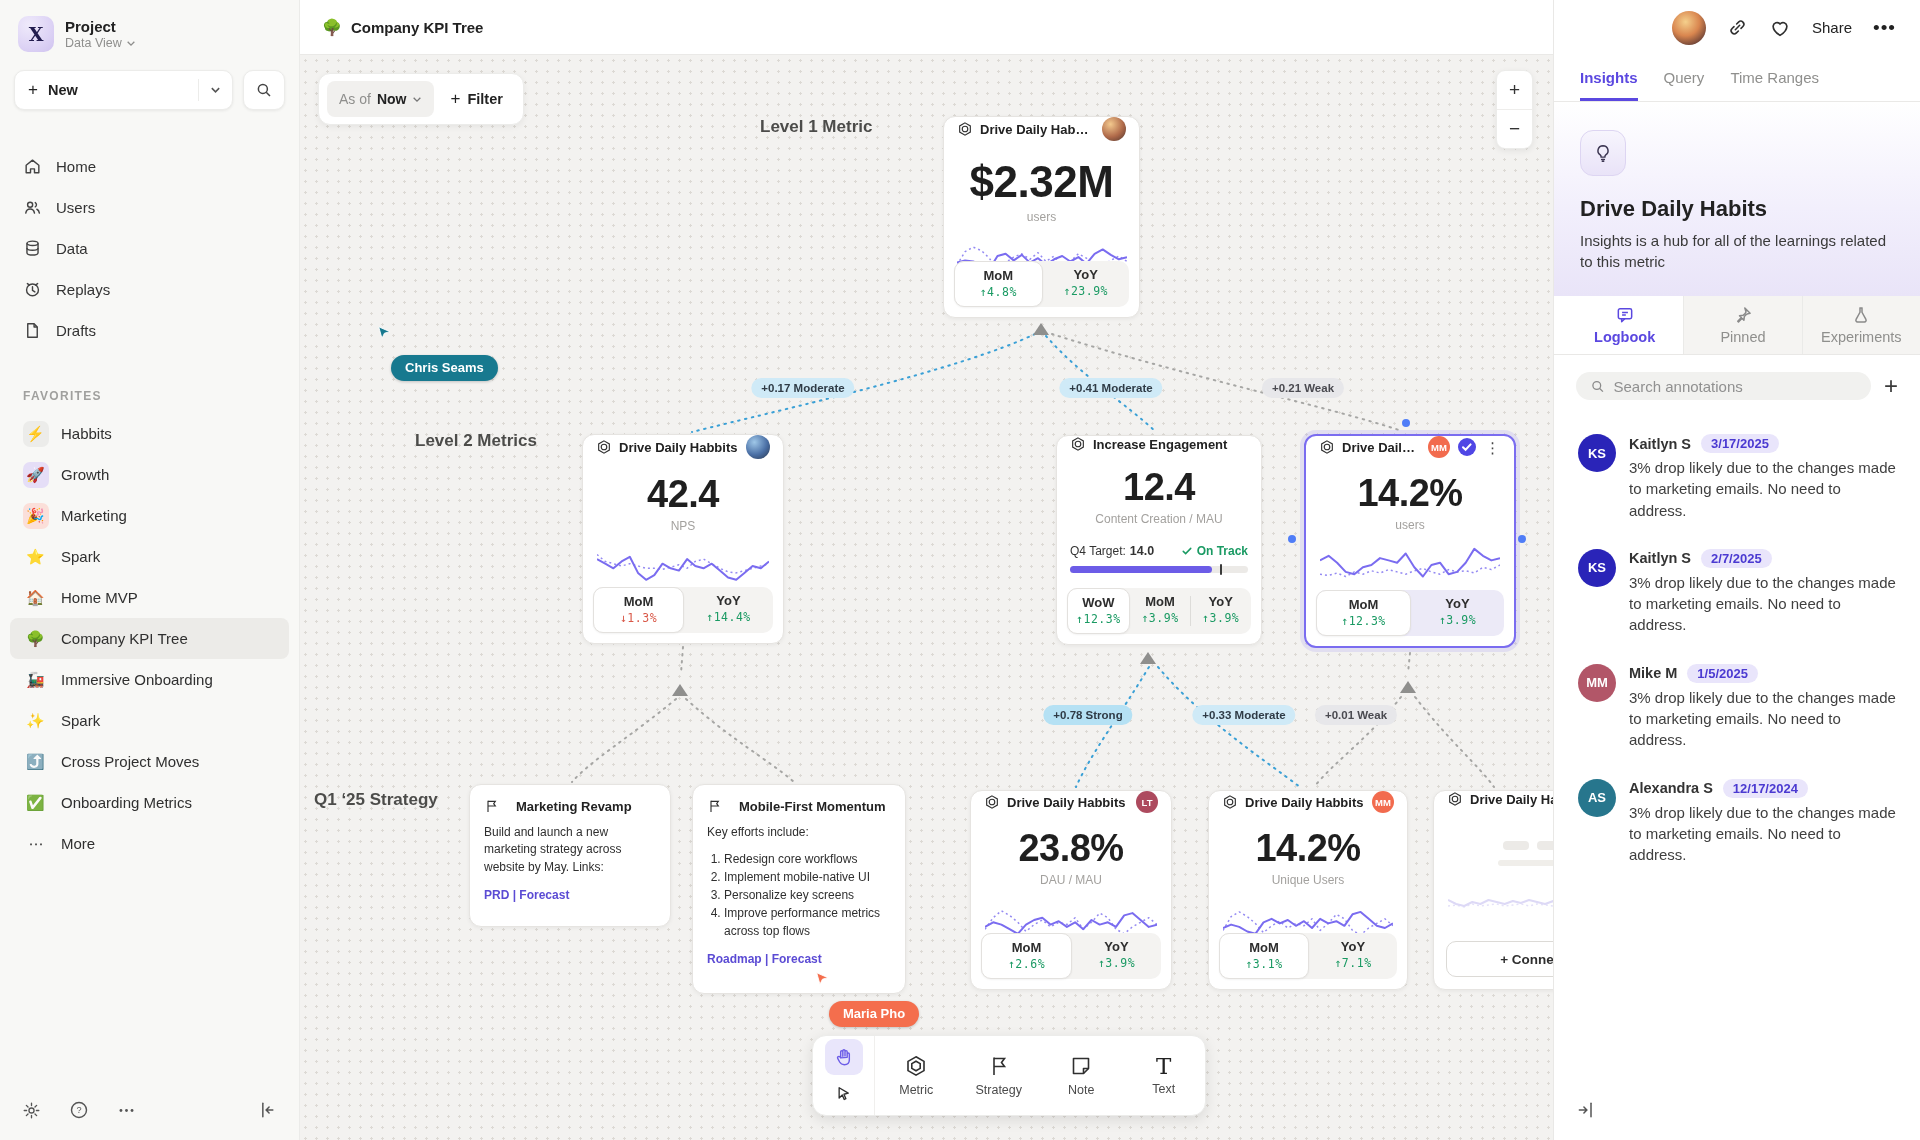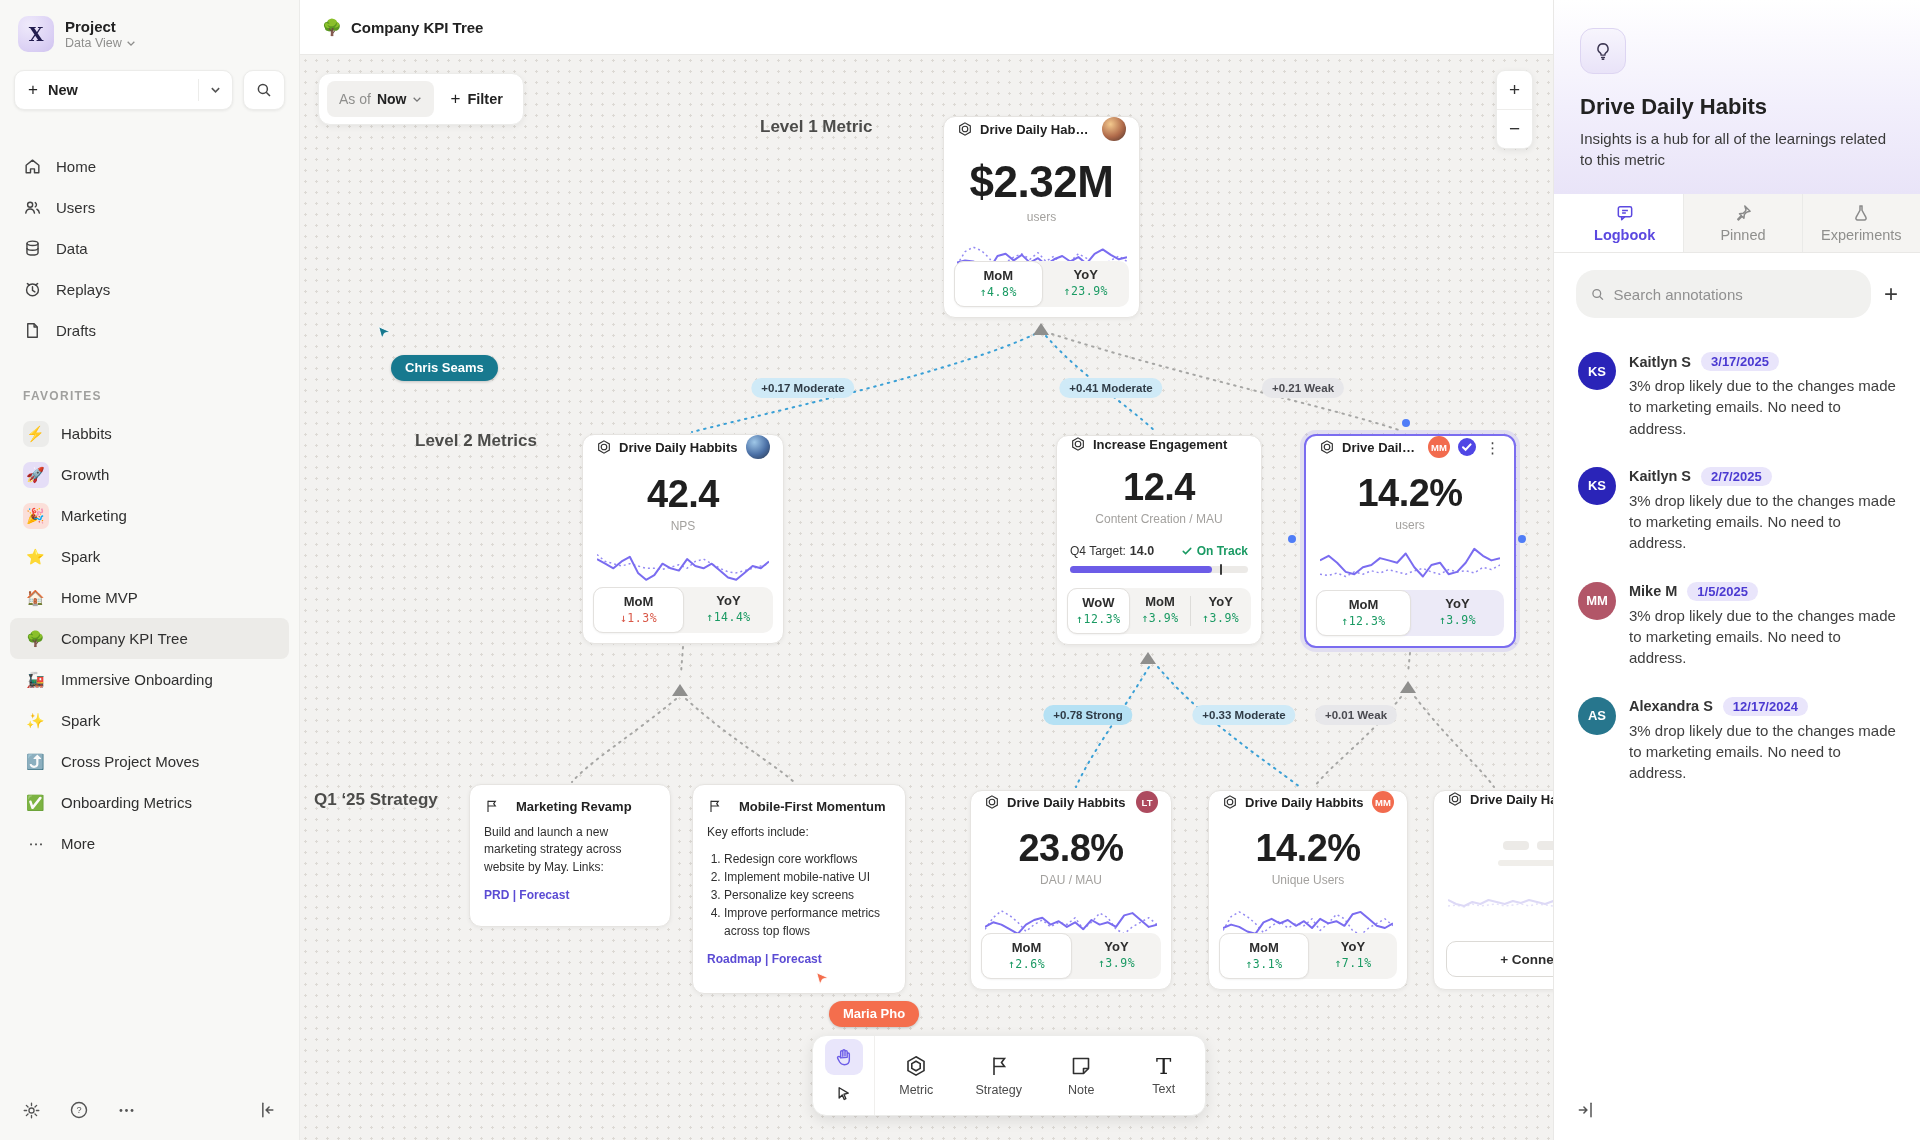--- a/index.html
+++ b/index.html
@@ -147,21 +147,21 @@
   .ins-tab.active { color:#5b48e0; font-weight:600; border-bottom-color:#5b48e0; }
   .hero { padding:28px 26px 24px; background:linear-gradient(180deg,#ffffff 0%, #f2effc 55%, #e9e4f8 100%); }
   .bulb-tile { width:46px; height:46px; border-radius:13px; background:linear-gradient(180deg,#f7f5fd,#e9e3f8); border:1px solid #ddd5f2; display:grid; place-items:center; }
   .hero h1 { font-size:22px; font-weight:700; color:#222; margin-top:20px; }
   .hero p { font-size:15px; line-height:1.4; color:#3a3a3a; margin-top:8px; max-width:310px; }
   .subtabs { display:flex; border-bottom:1px solid #e9e8e6; }
   .subtab { flex:1; height:58px; display:flex; flex-direction:column; align-items:center; justify-content:center; gap:4px; background:#f5f4f2; border-left:1px solid #eaeae8; font-size:14.5px; color:#8f8f8d; cursor:pointer; }
   .subtab:first-child { border-left:none;padding-left:12px; }
   .subtab.active { background:#fff; color:#5b48e0; font-weight:600; }
   .search-row { display:flex; align-items:center; gap:13px; padding:17px 22px 10px; }
-  .search-pill { flex:1; height:48px; background:#f1f1ef; border-radius:19px; display:flex; align-items:center; gap:8px; padding:0 14px; }
+  .search-pill { flex:1; height:28px; background:#f1f1ef; border-radius:19px; display:flex; align-items:center; gap:8px; padding:0 14px; }
   .search-pill input { border:none; background:none; outline:none; font-family:inherit; font-size:15px; color:#444; width:100%; }
   .search-pill input::placeholder { color:#909090; }
   .add-ann { background:none; border:none; font-size:24px; font-weight:300; color:#3a3a3a; cursor:pointer; line-height:1; }
   .ann-list { padding:10px 0; }
   .ann { display:flex; gap:13px; padding:14px 24px; }
   .ann-avatar { width:38px; height:38px; border-radius:50%; color:#fff; font-size:13px; font-weight:700; display:grid; place-items:center; flex:0 0 auto; }
   .ann-head { display:flex; align-items:center; gap:10px; }
   .ann-name { font-size:14.5px; font-weight:600; color:#333; }
   .ann-date { font-size:13px; font-weight:600; color:#4b3ad1; background:#e9e5fb; border-radius:10px; padding:2px 10px; }
   .ann-text { font-size:15px; line-height:1.42; color:#3f3f3f; margin-top:4px; max-width:278px; }
@@ -662,21 +662,38 @@
         </button>
         <button class="tool">
           <span class="t-glyph">T</span>
           <span class="lbl">Text</span>
         </button>
       </div>
     </div>
   </main>
 
   <aside class="insights">
-
+    <div class="ins-top">
+      <span class="avatar me"></span>
+      <svg width="21" height="21" viewBox="0 0 24 24" fill="none" stroke="#2f2f2f" stroke-width="1.8" stroke-linecap="round">
+          <path d="M9.5 14.5l5-5"></path>
+          <path d="M8 11l-2.2 2.2a3.5 3.5 0 0 0 5 5L13 16M11 8l2.2-2.2a3.5 3.5 0 0 1 5 5L16 13"></path>
+        </svg>
+      <svg width="22" height="22" viewBox="0 0 24 24" fill="none" stroke="#2f2f2f" stroke-width="1.8">
+          <path d="M12 20s-7.5-4.6-7.5-10A4.3 4.3 0 0 1 12 7.6 4.3 4.3 0 0 1 19.5 10c0 5.4-7.5 10-7.5 10z"></path>
+        </svg>
+      <span class="share-lbl">Share</span>
+      <span class="more-dots">•••</span>
+    </div>
+
+    <div class="ins-tabs">
+      <div class="ins-tab active">Insights</div>
+      <div class="ins-tab">Query</div>
+      <div class="ins-tab">Time Ranges</div>
+    </div>
 
     <div class="hero">
       <div class="bulb-tile">
         <svg width="22" height="22" viewBox="0 0 24 24" fill="none" stroke="#3c3652" stroke-width="1.6" stroke-linecap="round">
             <path d="M12 4a5.5 5.5 0 0 0-3 10.1c.8.6 1 1.4 1 2.4h4c0-1 .2-1.8 1-2.4A5.5 5.5 0 0 0 12 4z"></path>
             <path d="M10.5 19h3M11.2 21h1.6"></path>
           </svg>
       </div>
       <h1>Drive Daily Habits</h1>
       <p>Insights is a hub for all of the learnings related to this metric</p>

